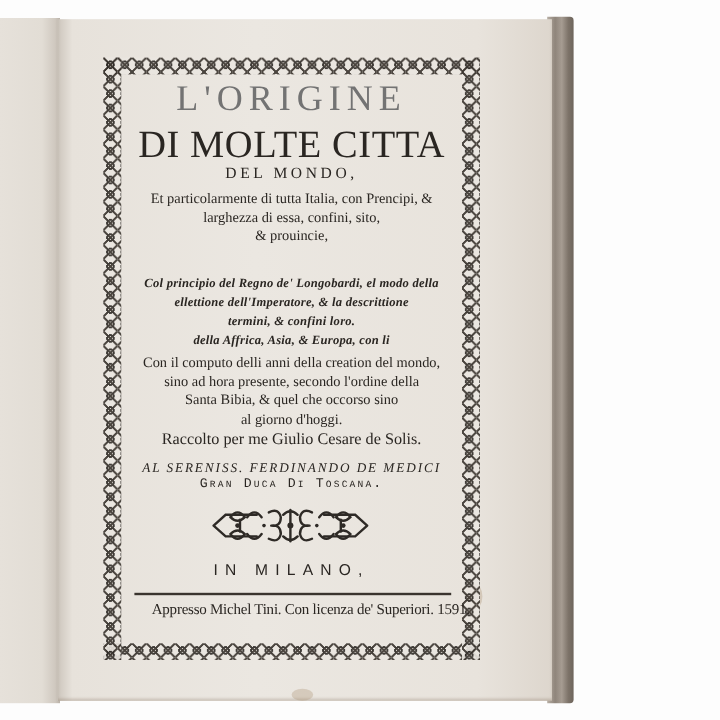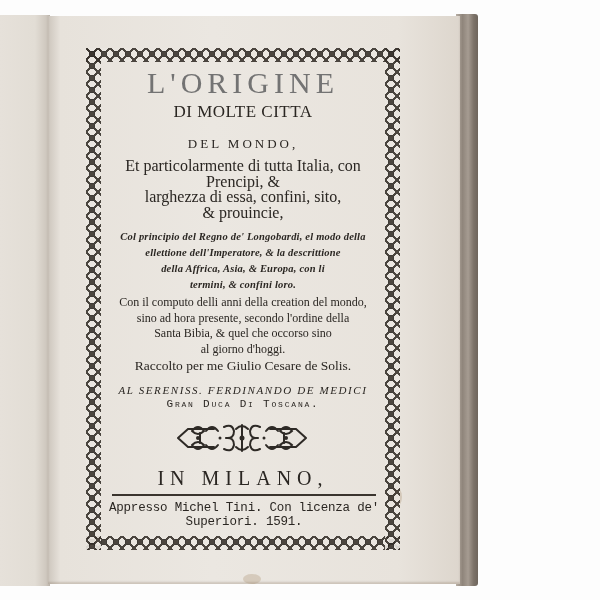--- a/index.html
+++ b/index.html
@@ -20,36 +20,36 @@
         linear-gradient(45deg, transparent 44%, #3a342e 45%, #3a342e 55%, transparent 56%),
         linear-gradient(-45deg, transparent 44%, #3a342e 45%, #3a342e 55%, transparent 56%);
       background-size:12px 12px; opacity:0.9; }
   .b-top { left:0; top:0; width:314px; height:14px; }
   .b-bot { left:0; bottom:0; width:314px; height:14px; }
   .b-left { left:0; top:0; width:15px; height:502px; }
   .b-right { right:0; top:0; width:15px; height:502px; }
   .content { position:absolute; left:101px; top:62px; width:284px; height:474px; text-align:center; }
   .t1 { position:absolute; left:0; width:284px; top:4px; font-size:30px; letter-spacing:5px;
         font-family:"Liberation Serif", serif; color:#737373; }
-  .t2 { position:absolute; left:0; width:284px; top:40px; font-size:17px; letter-spacing:0.5px;
+  .t2 { position:absolute; left:0; width:284px; top:40px; font-size:32px; letter-spacing:0.5px;
         font-family:"Liberation Serif", serif; }
   .t3 { position:absolute; left:0; width:284px; top:74px; font-size:13px; letter-spacing:3px;
         font-family:"Liberation Serif", serif; }
   .para { position:absolute; left:0; width:284px; font-family:"Liberation Serif", serif;
-          font-size:16px; line-height:15.5px; }
+          font-size:12px; line-height:15.5px; }
   .p1 { top:96px; }
   .p2 { top:167px; font-style:italic; font-weight:bold; font-size:10.5px; line-height:16px; letter-spacing:0.2px; }
   .p3 { top:233px; font-size:12px; line-height:15.5px; }
   .raccolto { position:absolute; left:0; width:284px; top:296px; font-size:13.5px; font-family:"Liberation Serif", serif; }
   .ded1 { position:absolute; left:0; width:284px; top:322px; font-size:11px; font-style:italic; letter-spacing:1.6px; font-family:"Liberation Serif", serif; }
   .ded2 { position:absolute; left:0; width:284px; top:336px; font-size:11px; letter-spacing:1.8px; font-variant:small-caps; font-family:Liberation Mono, monospace; }
   .ornament { position:absolute; left:73px; top:357px; width:136px; height:38px; }
-  .place { position:absolute; left:0; width:284px; top:405px; font-size:20px; letter-spacing:6px; font-family:Liberation Serif, serif; }
+  .place { position:absolute; left:0; width:284px; top:405px; font-size:13px; letter-spacing:6px; font-family:Liberation Sans, sans-serif; }
   .rule { position:absolute; left:11px; top:432px; width:264px; height:1.5px; background:#3a342e; }
-  .imprint { position:absolute; left:1px; width:284px; top:439px; font-size:12.5px; letter-spacing:-0.2px; font-family:Liberation Mono, monospace; }
+  .imprint { position:absolute; left:16px; width:284px; top:439px; font-size:12.5px; letter-spacing:-0.2px; font-family:Liberation Serif, serif; }
   .stain { position:absolute; border-radius:50%; background:rgba(150,120,80,0.25); }
 </style>
 </head>
 <body>
 
 <div class="verso"></div>
 <div class="edge-stack"></div>
 <div class="recto">
   <div class="stain" style="left:340px;top:470px;width:14px;height:22px;"></div>
   <div class="stain" style="left:195px;top:558px;width:18px;height:10px;"></div>
@@ -69,22 +69,22 @@
 
   <div class="para p1">
     <div>Et particolarmente di tutta Italia, con Prencipi, &amp;</div>
     <div>larghezza di essa, confini, sito,</div>
     <div>&amp; prouincie,</div>
   </div>
 
   <div class="para p2">
     <div>Col principio del Regno de' Longobardi, el modo della</div>
     <div>ellettione dell'Imperatore, &amp; la descrittione</div>
+    <div>termini, &amp; confini loro.</div>
     <div>della Affrica, Asia, &amp; Europa, con li</div>
-    <div>termini, &amp; confini loro.</div>
   </div>
 
   <div class="para p3">
     <div>Con il computo delli anni della creation del mondo,</div>
     <div>sino ad hora presente, secondo l'ordine della</div>
     <div>Santa Bibia, &amp; quel che occorso sino</div>
     <div>al giorno d'hoggi.</div>
   </div>
 
   <div class="raccolto">Raccolto per me Giulio Cesare de Solis.</div>

